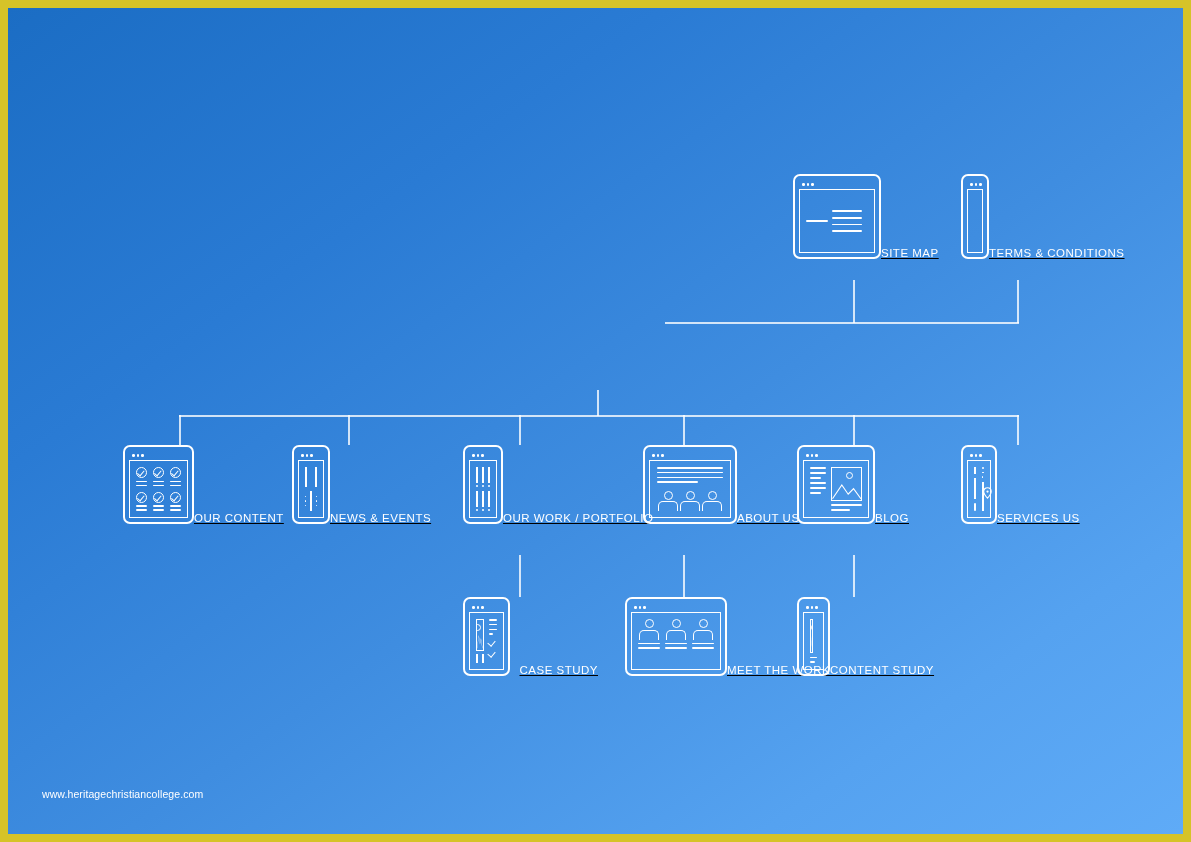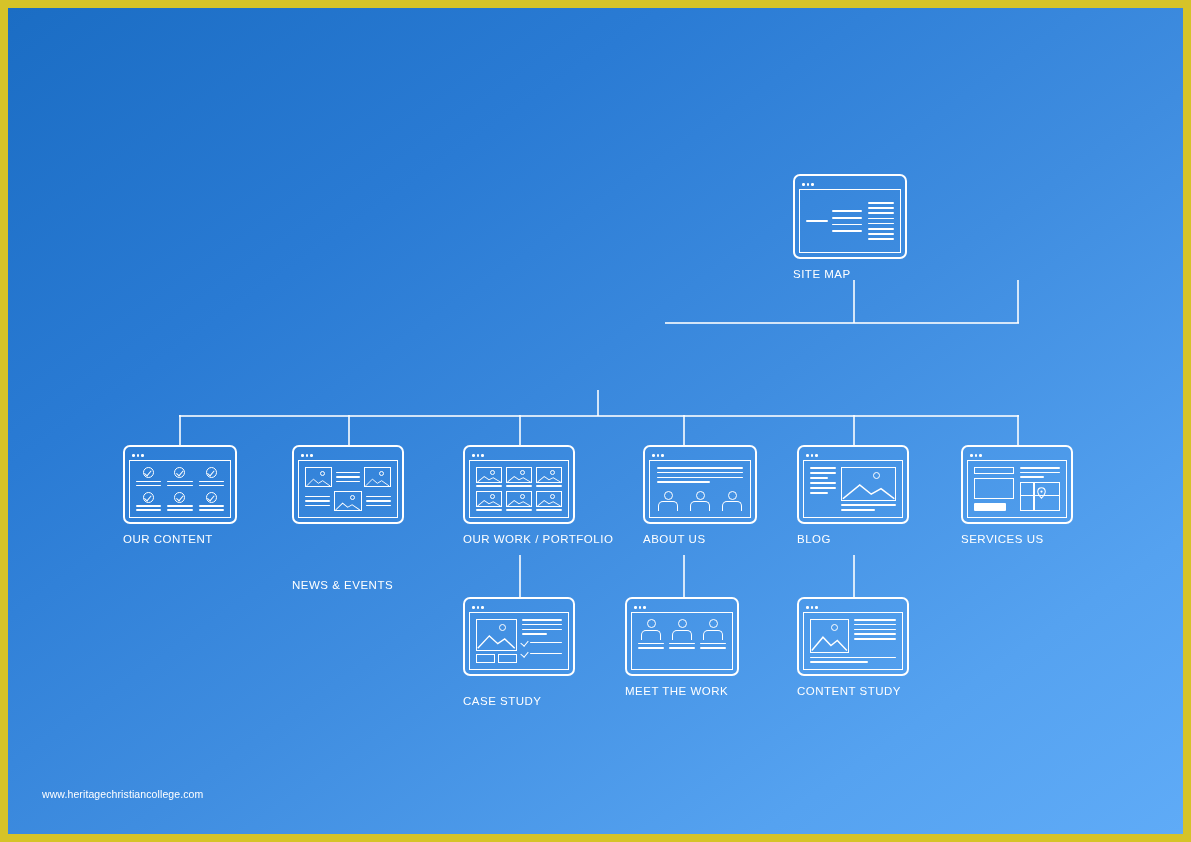--- a/index.html
+++ b/index.html
@@ -52,22 +52,23 @@
     position: absolute;
     background: rgba(255,255,255,0.78);
   }
   .conn.h { height: 1.6px; }
   .conn.v { width: 1.6px; }
 
   
   .node {
     position: absolute;
     display: flex;
-    flex-direction: column;
-    align-items: flex-start;
+    flex-direction: row;
+    align-items: flex-end;
+    text-decoration: underline;
   }
   .card {
     border: 2px solid #ffffff;
     border-radius: 7px;
     padding: 4px;
     display: flex;
     flex-direction: column;
   }
   .titlebar {
     height: 9px;
@@ -216,20 +217,43 @@
             <div class="ln"></div>
             <div class="ln"></div>
             <div class="ln"></div>
             <div class="ln"></div>
           </div>
         </div>
       </div>
       <div class="label">SITE MAP</div>
     </div>
 
+    <div class="node" style="left:953px; top:166px; width:114px;">
+      <div class="card" style="width:114px; height:85px;">
+        <div class="titlebar">
+          <span class="dot"></span>
+          <span class="dot"></span>
+          <span class="dot"></span>
+        </div>
+        <div class="screen" style="padding:6px 7px;">
+          <div class="col" style="flex:1; gap:3.4px;">
+            <div class="ln" style="width:42%;"></div>
+            <div class="ln"></div>
+            <div class="ln"></div>
+            <div class="ln"></div>
+            <div class="ln"></div>
+            <div class="ln"></div>
+            <div class="ln"></div>
+            <div class="ln"></div>
+            <div class="ln" style="width:78%;"></div>
+          </div>
+        </div>
+      </div>
+      <div class="label">TERMS &amp; CONDITIONS</div>
+    </div>
 
 
     <div class="node" style="left:115px; top:437px; width:114px;">
       <div class="card" style="width:114px; height:79px;">
         <div class="titlebar">
           <span class="dot"></span>
           <span class="dot"></span>
           <span class="dot"></span>
         </div>
         <div class="screen" style="flex-direction:column; gap:5px; padding:6px;">
@@ -265,21 +289,21 @@
               <div class="chk"></div>
               <div class="ln"></div>
               <div class="ln"></div>
             </div>
           </div>
         </div>
       </div>
       <div class="label">OUR CONTENT</div>
     </div>
 
-    <div class="node" style="left:284px; top:437px; width:91px;gap:46px;">
+    <div class="node" style="left:284px; top:437px; width:91px;">
       <div class="card" style="width:112px; height:79px;">
         <div class="titlebar">
           <span class="dot"></span>
           <span class="dot"></span>
           <span class="dot"></span>
         </div>
         <div class="screen" style="flex-direction:column; gap:4px; padding:6px;">
           <div class="row" style="gap:4px; flex:1;">
             <div class="img" style="flex:1;">
               <div class="sun"></div>

